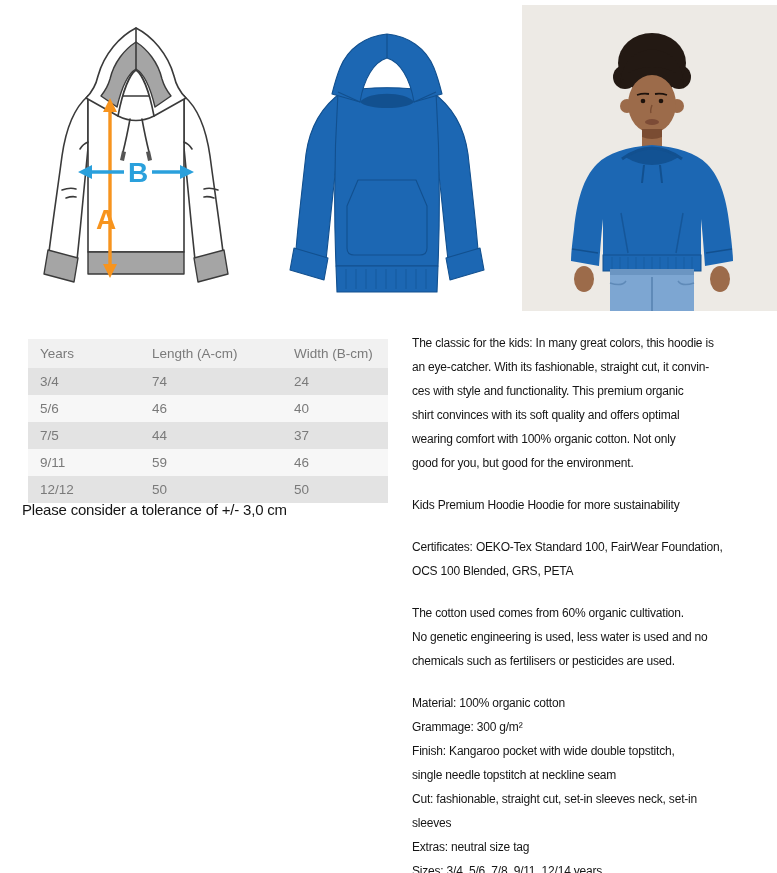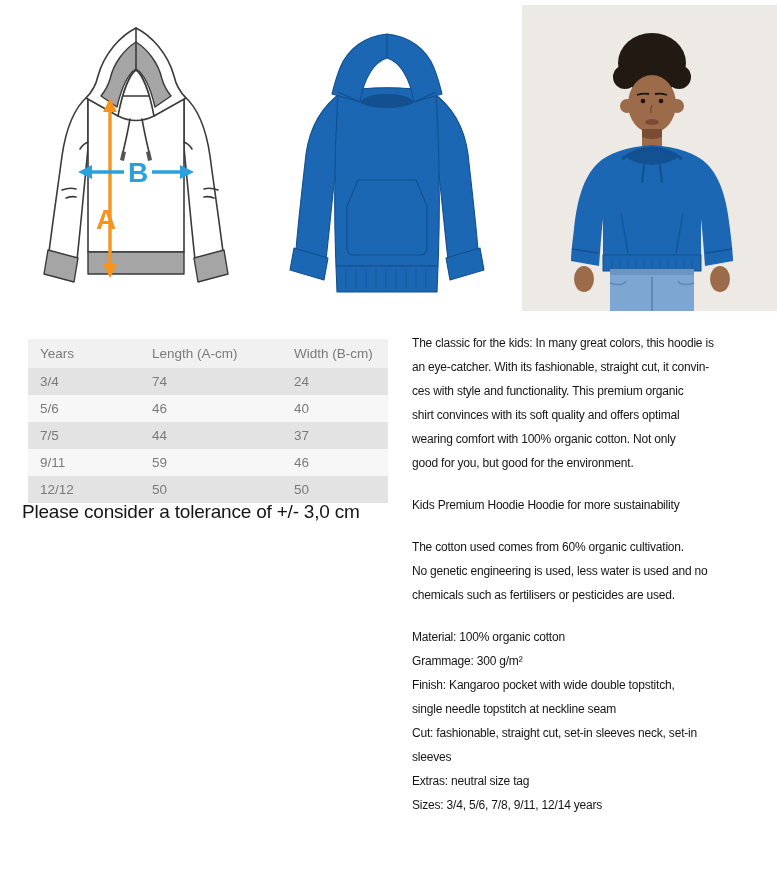--- a/index.html
+++ b/index.html
@@ -40,21 +40,21 @@
 
   
   #size-table{position:absolute;left:28px;top:339px;width:360px;border-collapse:collapse;table-layout:fixed;}
   #size-table th,#size-table td{height:27px;padding:0 0 0 12px;text-align:left;font-weight:normal;
       font-size:13.5px;color:var(--c-table-text);white-space:nowrap;}
   #size-table thead th{background:var(--c-table-header-bg);height:29px;}
   #size-table tbody tr:nth-child(odd) td{background:var(--c-table-row-odd-bg);}
   #size-table tbody tr:nth-child(even) td{background:var(--c-table-row-even-bg);}
   .col-years{width:112px;}.col-length{width:142px;}.col-width{width:106px;}
 
-  #tolerance-note{position:absolute;left:22px;top:501px;font-size:19px;color:var(--c-text);
+  #tolerance-note{position:absolute;left:22px;top:501px;font-size:15px;color:var(--c-text);
       letter-spacing:-0.2px;}
 
   
   #description{position:absolute;left:412px;top:331px;width:362px;color:var(--c-text);
       font-size:12px;line-height:24px;letter-spacing:-0.2px;}
   #description p{margin:0 0 18px 0;white-space:pre-line;}
 </style>
 </head>
 <body>
 
@@ -192,20 +192,22 @@
   <div id="tolerance-note">Please consider a tolerance of +/- 3,0 cm</div>
 
   <div id="description">
     <p>The classic for the kids: In many great colors, this hoodie is
 an eye-catcher. With its fashionable, straight cut, it convin-
 ces with style and functionality. This premium organic
 shirt convinces with its soft quality and offers optimal
 wearing comfort with 100% organic cotton. Not only
 good for you, but good for the environment.</p>
     <p>Kids Premium Hoodie Hoodie for more sustainability</p>
+    <p>Certificates: OEKO-Tex Standard 100, FairWear Foundation,
+OCS 100 Blended, GRS, PETA</p>
     <p>The cotton used comes from 60% organic cultivation.
 No genetic engineering is used, less water is used and no
 chemicals such as fertilisers or pesticides are used.</p>
     <p>Material: 100% organic cotton
 Grammage: 300 g/m²
 Finish: Kangaroo pocket with wide double topstitch,
 single needle topstitch at neckline seam
 Cut: fashionable, straight cut, set-in sleeves neck, set-in
 sleeves
 Extras: neutral size tag

